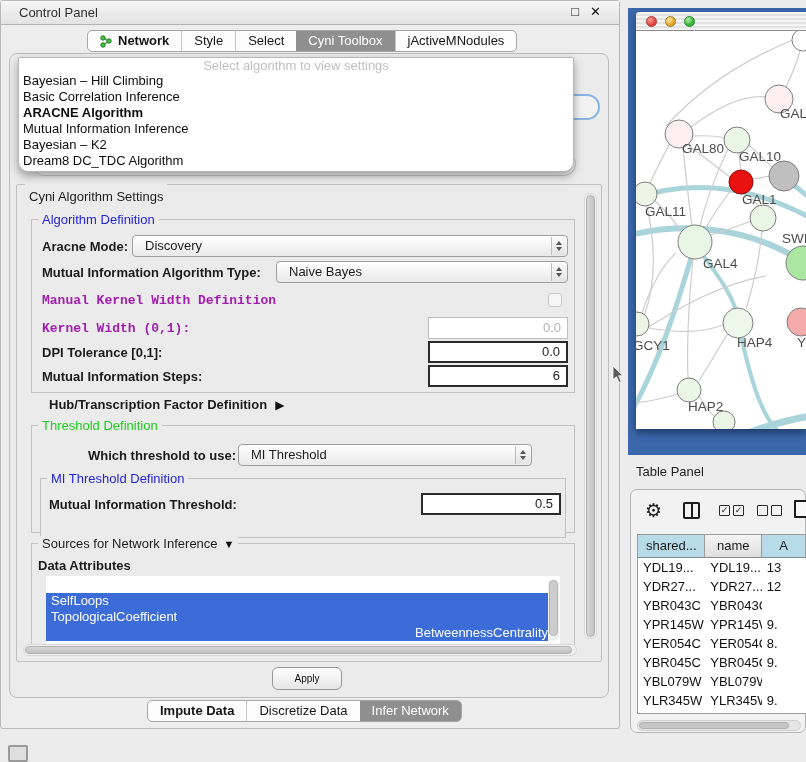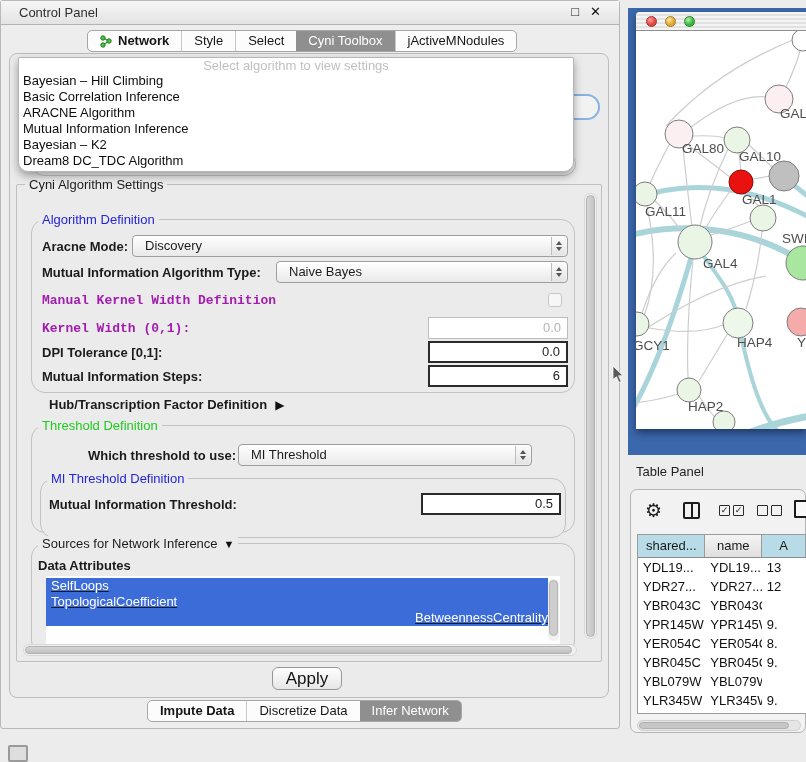--- a/index.html
+++ b/index.html
@@ -23,23 +23,23 @@
   .neticon { width:13px; height:13px; }
 
   .content-frame { position:absolute; left:8px; top:52px; width:600px; height:645px; background:#ebebeb; border:1px solid #bcbcbc; border-radius:8px; }
 
   
   .ghost-combo { position:absolute; left:22px; top:98px; width:544px; height:24px; border:1px solid #c4c4c4; border-radius:12px; background:#f4f4f4; color:#b9b9b9; line-height:24px; padding-left:16px; overflow:hidden; z-index:1; }
   .focus-frag { position:absolute; left:560px; top:40px; width:30px; height:26px; border:2px solid #85b3e4; border-left:none; border-radius:0 13px 13px 0; background:#f2f2f2; z-index:1; }
 
   
   .settings { position:absolute; left:6px; top:130px; width:586px; height:478px; border:1px solid #c0c0c0; border-radius:2px; background:#ebebeb; z-index:2; }
-  .sp-title { position:absolute; top:-8px; left:8px; background:#ebebeb; padding:0 4px; color:#1d1d1d; }
-
-  .group { position:absolute; border:1px solid #c2c2c2; border-radius:14px; }
+  .sp-title { position:absolute; top:-8px; left:8px; background:#ebebeb; padding:12px 4px; color:#1d1d1d; }
+
+  .group { position:absolute; border:1px solid #c2c2c2; border-radius:0; }
   .gtitle { position:absolute; top:-8px; left:6px; background:#ebebeb; padding:0 4px; white-space:nowrap; }
   .gtitle.blue { color:#2424d8; }
   .gtitle.green { color:#1ecb1e;text-align:right; }
 
   .lbl { position:absolute; font-weight:bold; color:#1b1b1b; white-space:nowrap; }
   .lbl.dis { color:#a21caf;font-family:Liberation Mono, monospace; }
 
   .combo { position:absolute; height:22px; background:linear-gradient(#ffffff,#e9e9e9); border:1px solid #9e9e9e; border-radius:4px; line-height:20px; padding-left:12px; }
   .spin { position:absolute; right:1px; top:1px; bottom:1px; width:15px; border-left:1px solid #bdbdbd; display:flex; flex-direction:column; align-items:center; justify-content:center; gap:2px; background:linear-gradient(#fafafa,#e4e4e4); border-radius:0 3px 3px 0; }
   .spin i { display:block; width:0; height:0; border-left:3.5px solid transparent; border-right:3.5px solid transparent; }
@@ -48,37 +48,37 @@
 
   .field { position:absolute; height:22px; background:#fff; border:2px solid #2b2b2b; text-align:right; padding-right:6px; line-height:18px; }
   .field.dis { border:1px solid #bdbdbd; color:#b3b3b3; line-height:20px; }
 
   .checkbox { position:absolute; width:14px; height:14px; border:1px solid #c7c7c7; border-radius:3px; background:#f6f6f6; }
 
   .hub-row { position:absolute; left:14px; top:212px; font-weight:bold; color:#1b1b1b;margin-left:18px; }
   .arrow-r { font-size:12px; margin-left:8px; color:#111; }
   .arrow-d { font-size:11px; margin-left:6px; color:#111; }
 
-  .attr-list { position:absolute; left:14px; top:32px; width:514px; height:70px; background:#fff; overflow:hidden; padding-top:2px;text-decoration:underline; }
+  .attr-list { position:absolute; left:14px; top:32px; width:514px; height:70px; background:#fff; overflow:hidden; padding-top:17px; }
   .attr-item { height:16px; line-height:16px; background:#3c6cd7; color:#fff; padding-left:5px; margin:0 12px 0 0; white-space:nowrap; }
   .attr-scroll { position:absolute; right:1px; top:3px; width:11px; height:62px; background:#f1f1f1; border-radius:6px; }
   .attr-scroll .thumb { position:absolute; left:1px; right:1px; top:1px; height:56px; background:#cdcdcd; border:1px solid #b5b5b5; border-radius:6px; }
 
   .vscroll { position:absolute; right:4px; top:8px; bottom:22px; width:13px; background:#f0f0f0; border:1px solid #d8d8d8; border-radius:7px; }
   .vscroll .thumb { position:absolute; left:1px; right:1px; top:1px; bottom:1px; background:linear-gradient(90deg,#d6d6d6,#c3c3c3); border:1px solid #b2b2b2; border-radius:7px; }
   .hscroll { position:absolute; left:6px; right:24px; bottom:5px; height:12px; background:#f0f0f0; border:1px solid #d8d8d8; border-radius:7px; }
   .hscroll .thumb { position:absolute; top:1px; bottom:1px; left:1px; right:4px; background:linear-gradient(#d6d6d6,#c0c0c0); border:1px solid #b2b2b2; border-radius:7px; }
 
-  .apply { position:absolute; left:262px; top:613px; width:70px; height:23px; background:linear-gradient(#fefefe,#e6e6e6); border:1px solid #979797; border-radius:6px; font-family:inherit; font-size:17px; color:#111; }
+  .apply { position:absolute; left:262px; top:613px; width:70px; height:23px; background:linear-gradient(#fefefe,#e6e6e6); border:1px solid #979797; border-radius:6px; font-family:inherit; font-size:10px; color:#111; }
 
   
   .popup { position:absolute; left:18px; top:57px; width:556px; z-index:30; background:#fff; border:1px solid #b6b6b6; border-radius:2px 2px 10px 10px; box-shadow:0 4px 9px rgba(0,0,0,.35); padding-bottom:2px; }
   .popup .prompt { color:#c0c0c0; text-align:center; line-height:15px; }
   .algo-item { line-height:16px; padding:0 4px; color:#0d0d0d; white-space:nowrap; }
-  .algo-item.bold { font-weight:normal; }
+  .algo-item.bold { font-weight:bold; }
 
   
   .net-frame { position:absolute; left:628px; top:8px; width:178px; height:447px; background:#3b67ab; }
   .net-window { position:absolute; left:8px; top:4px; width:170px; height:417px; background:#fff; border-radius:4px 0 0 0; box-shadow:0 4px 7px rgba(5,15,40,.5); }
   .net-titlebar { position:absolute; left:0; top:0; right:0; height:19px; border-radius:4px 0 0 0; background:repeating-linear-gradient(#f4f4f4 0 2px, #e2e2e2 2px 4px); border-bottom:1px solid #8f8f8f; }
   .tlight { position:absolute; top:4px; width:11px; height:11px; border-radius:50%; }
   .tlight.red { left:10px; background:radial-gradient(circle at 35% 30%, #ff9d97, #df4542 60%); border:1px solid #a8322f; }
   .tlight.yellow { left:29px; background:radial-gradient(circle at 35% 30%, #ffe9a8, #dfa527 60%); border:1px solid #a87e1e; }
   .tlight.green { left:48px; background:radial-gradient(circle at 35% 30%, #b4f0af, #35b53a 60%); border:1px solid #278a2b; }
   .net-canvas { position:absolute; left:0; top:19px; width:170px; height:398px; background:#fff; overflow:hidden; }

